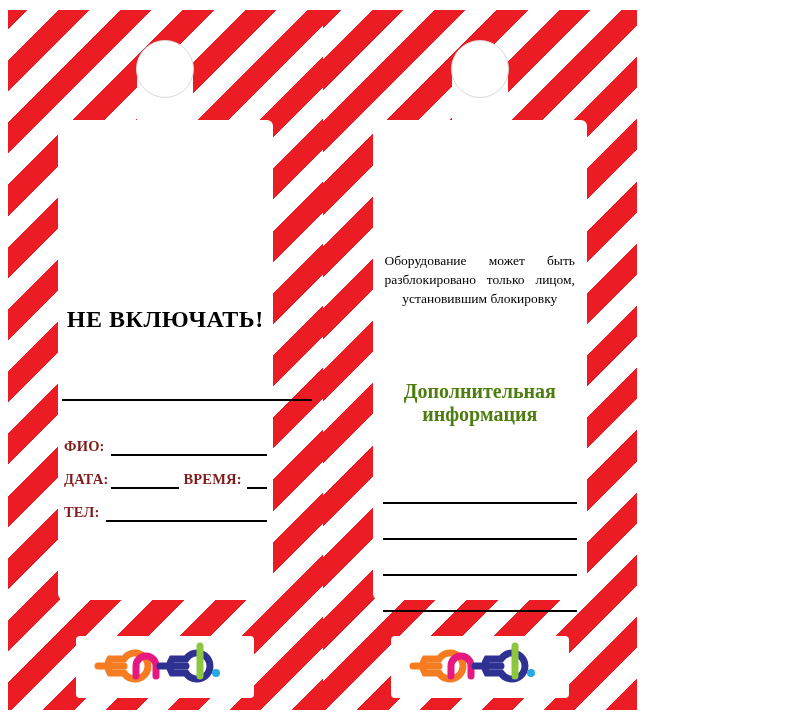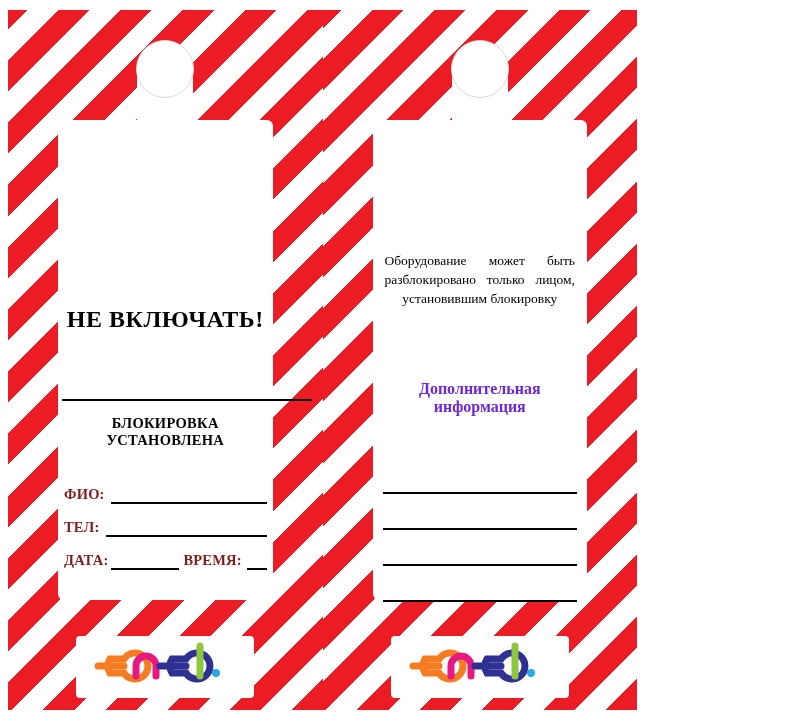--- a/index.html
+++ b/index.html
@@ -160,23 +160,23 @@
     font-size: 13.5px;
     color: #000;
     line-height: 19px;
     margin-top: 41px;
     padding: 0 8px;
     text-align: justify;
     text-align-last: center;
   }
   .note-title {
     text-align: center;
-    font-size: 16px;
-    font-weight: bold;
-    color: #6d28d9;
+    font-size: 20px;
+    font-weight: bold;
+    color: #4d7c0f;
     margin-top: 72px;
   }
   .write-lines {
     margin-top: 42px;
     padding: 0 6px;
   }
   .write-line {
     border-bottom: 2px solid #000;
     height: 34px;
   }
@@ -215,40 +215,39 @@
     <div class="title">ОПАСНО</div>
 
     <div class="inner"></div>
 
     <div class="body">
 
       <div class="headline">НЕ ВКЛЮЧАТЬ!</div>
 
       <div class="blank-line" style="width:250px; margin-top:66px;"></div>
 
-      <div class="sub-head">БЛОКИРОВКА УСТАНОВЛЕНА</div>
 
       <div class="field-rows">
 
         <div class="field-row">
           <span class="field-label">ФИО:</span>
           <span class="field-rule"></span>
         </div>
 
-
-        <div class="field-row">
-          <span class="field-label">ТЕЛ:</span>
-          <span class="field-rule"></span>
-        </div>
 
         <div class="field-row">
           <span class="field-label">ДАТА:</span>
           <span class="field-rule short"></span>
           <span class="field-label mid">ВРЕМЯ:</span>
           <span class="field-rule tail"></span>
+        </div>
+
+        <div class="field-row">
+          <span class="field-label">ТЕЛ:</span>
+          <span class="field-rule"></span>
         </div>
 
       </div>
     </div>
 
     <div class="logo-wrap">
       <div class="logo-plate">
         <svg class="logo-svg" width="150" height="52" viewBox="0 0 150 52" aria-hidden="true">
 
           <path d="M34 33 A13 13 0 1 0 34 19 L20 19 A13 13 0 0 0 20 33 Z" fill="none" stroke="#f57c20" stroke-width="7" stroke-linecap="round"></path>

